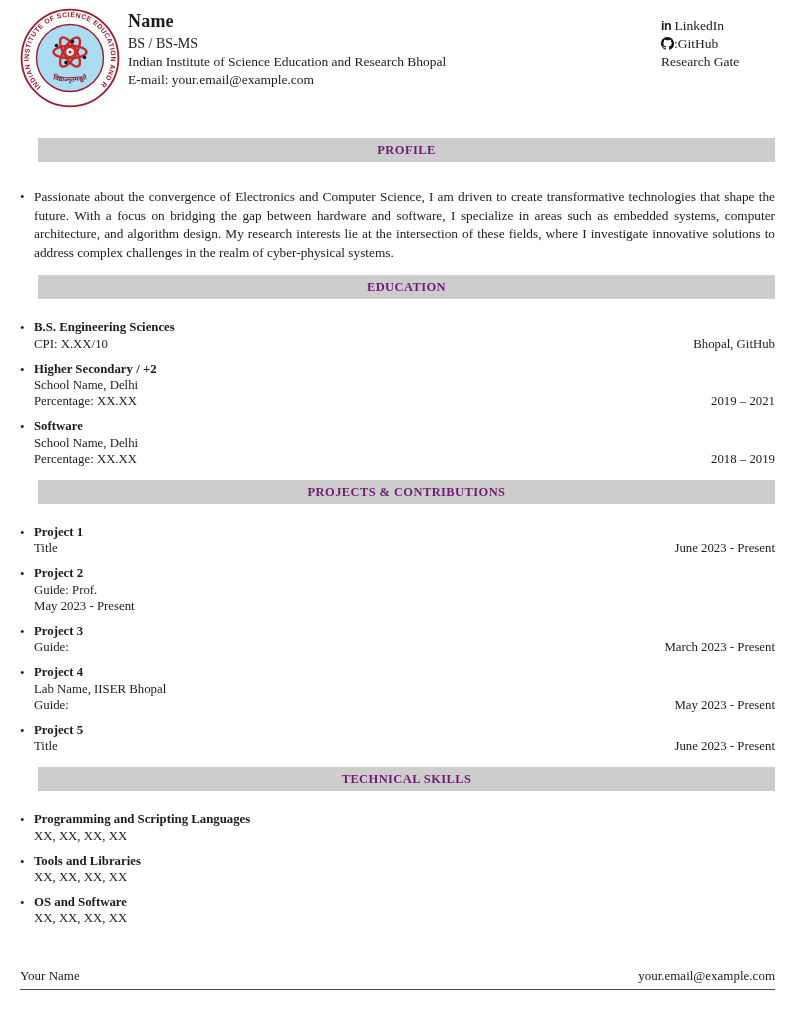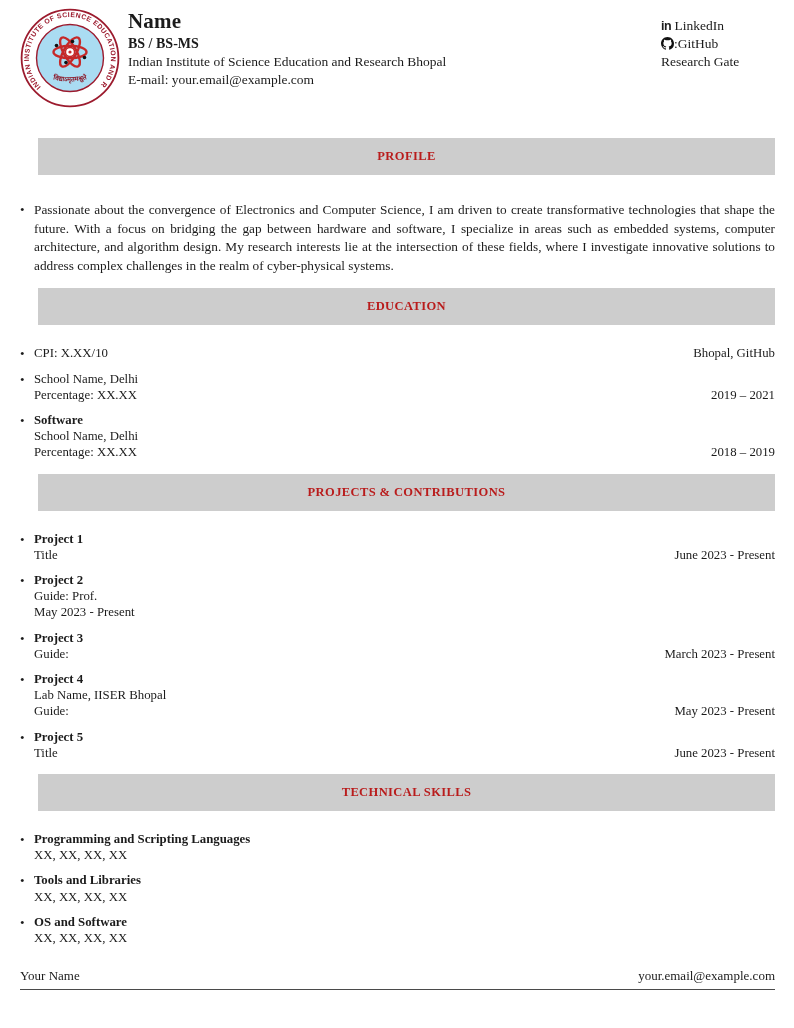--- a/index.html
+++ b/index.html
@@ -5,32 +5,32 @@
   html,body{margin:0;padding:0;background:#ffffff;}
   body{width:794px;height:1028px;overflow:hidden;
        font-family:"Liberation Serif", serif;color:#1b1b1b;}
   .page{box-sizing:border-box;width:794px;height:1028px;padding:8px 19px 0 20px;
         display:flex;flex-direction:column;}
 
   
   header{display:flex;align-items:flex-start;}
   .logo-wrap{width:100px;height:100px;flex:0 0 auto;}
   .h-center{margin-left:8px;}
-  .h-name{font-size:21px;font-weight:700;line-height:26px;letter-spacing:.2px;}
-  .h-degree{font-size:14px;font-weight:700;line-height:19px;}
+  .h-name{font-size:18px;font-weight:700;line-height:26px;letter-spacing:.2px;}
+  .h-degree{font-size:14px;font-weight:400;line-height:19px;}
   .h-line{font-size:13.5px;line-height:17.6px;}
   .h-right{margin-left:auto;width:114px;padding-top:9px;font-size:13.5px;line-height:18px;}
   .hlink{white-space:nowrap;cursor:pointer;}
   .li-icon{font-family:"Liberation Sans",sans-serif;font-weight:800;font-size:12.5px;letter-spacing:-.5px;}
   .gh-icon{width:13px;height:13px;vertical-align:-2px;}
 
   
-  .section-bar{height:37px;background:#cdcdcd;margin:13px 0 0 18px;
+  .section-bar{height:24px;background:#cdcdcd;margin:13px 0 0 18px;
                display:flex;align-items:center;justify-content:center;
-               font-size:12.5px;font-weight:700;letter-spacing:.4px;color:#b91c1c;}
+               font-size:12.5px;font-weight:700;letter-spacing:.4px;color:#701a75;}
   #sections > .section-bar:first-child{margin-top:30px;}
 
   
   .bullet-par{position:relative;margin-top:26px;padding-left:14px;
               font-size:13.3px;line-height:18.6px;text-align:justify;}
   .bullet{position:absolute;left:0;top:0;font-size:13px;}
 
   
   .entries{margin-top:20px;display:flex;flex-direction:column;gap:9px;}
   .entry{position:relative;padding-left:14px;font-size:12.8px;line-height:16.2px;}
@@ -106,27 +106,33 @@
       <div class="section-bar">
         <span>PROFILE</span>
       </div>
       <div class="bullet-par"><span class="bullet">•</span><span>Passionate about the convergence of Electronics and Computer Science, I am driven to create transformative technologies that shape the future. With a focus on bridging the gap between hardware and software, I specialize in areas such as embedded systems, computer architecture, and algorithm design. My research interests lie at the intersection of these fields, where I investigate innovative solutions to address complex challenges in the realm of cyber-physical systems.</span></div>
       <div class="section-bar">
         <span>EDUCATION</span>
       </div>
       <div class="entries">
         <div class="entry">
           <span class="bullet">•</span>
+          <div class="eline ehead">
+            <span class="el-left">B.S. Engineering Sciences</span>
+          </div>
           <div class="eline">
             <span class="el-left">CPI: X.XX/10</span>
             <span class="el-right">Bhopal, GitHub</span>
           </div>
         </div>
         <div class="entry">
           <span class="bullet">•</span>
+          <div class="eline ehead">
+            <span class="el-left">Higher Secondary / +2</span>
+          </div>
           <div class="eline">
             <span class="el-left">School Name, Delhi</span>
           </div>
           <div class="eline">
             <span class="el-left">Percentage: XX.XX</span>
             <span class="el-right">2019 – 2021</span>
           </div>
         </div>
         <div class="entry">
           <span class="bullet">•</span>

